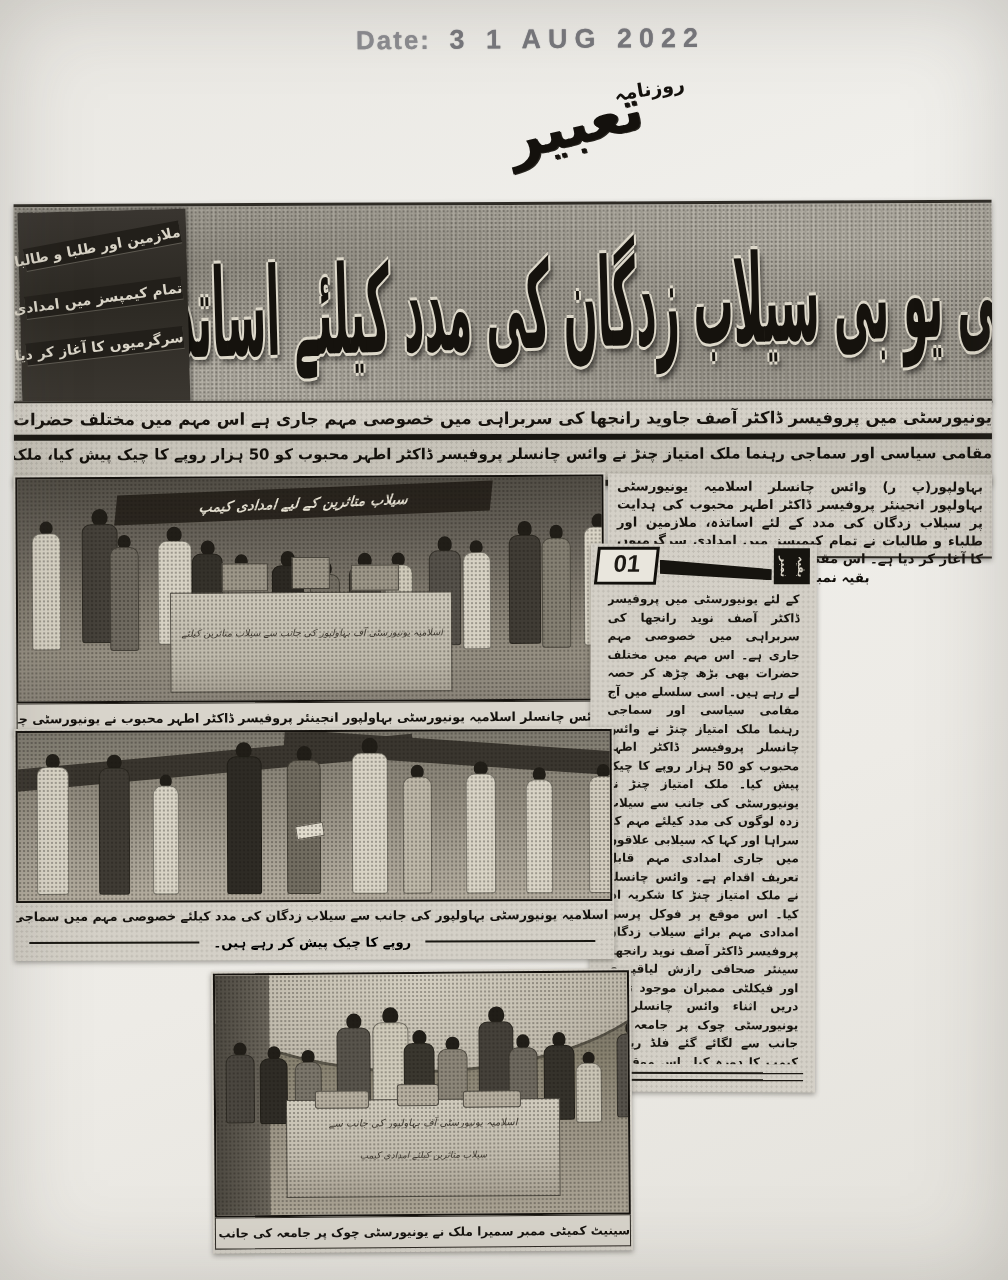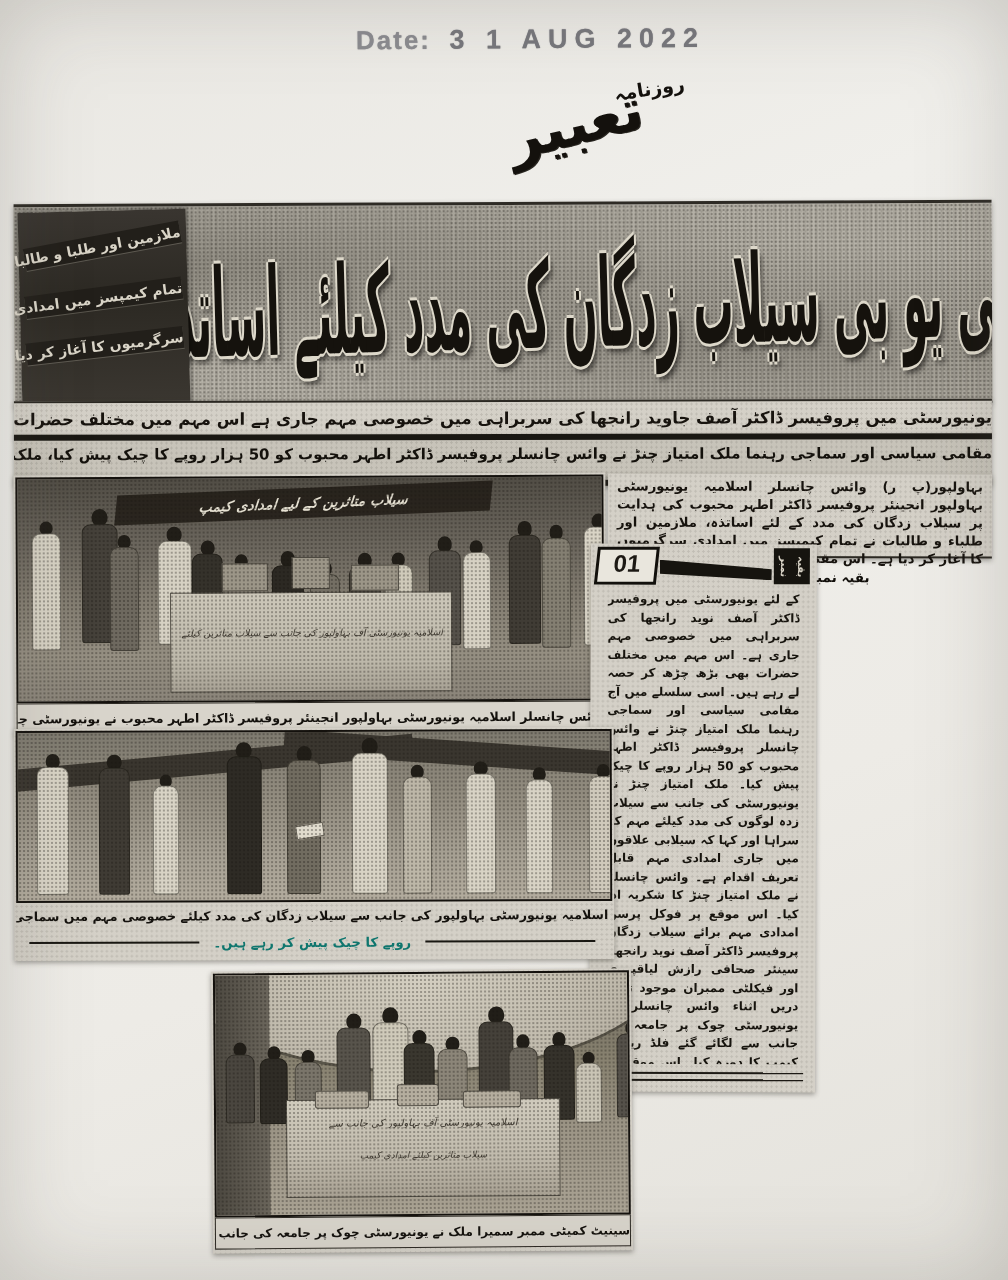--- a/index.html
+++ b/index.html
@@ -127,21 +127,21 @@
   .beam{position:absolute;background:#3a362f;z-index:1;}
   .beam.b1{left:-3%;top:12%;width:70%;height:13%;transform:rotate(-5deg);}
   .beam.b2{left:45%;top:6%;width:62%;height:14%;transform:rotate(4deg);}
   .cheque{position:absolute;left:47%;top:55%;width:26px;height:12px;background:#e0dbcd;
     transform:rotate(-9deg);z-index:5;border:1px solid #6b665b;}
   .cap2a{left:2px;top:174px;width:592px;height:27px;line-height:27px;font-size:12.6px;
     border:none;background:transparent;white-space:nowrap;overflow:hidden;}
   .cap2b{position:absolute;left:2px;top:201px;width:592px;height:26px;z-index:1;
     display:flex;align-items:center;justify-content:center;gap:14px;direction:rtl;}
   .cap2b .rule{flex:0 0 170px;border-top:2.5px solid #191712;height:0;}
-  .cap2b .t{font-size:13.2px;font-weight:800;color:#0f766e;direction:rtl;white-space:nowrap;}
+  .cap2b .t{font-size:13.2px;font-weight:800;color:#000000;direction:rtl;white-space:nowrap;}
 
   
   .p-photo3{left:212px;top:970px;width:420px;height:282px;transform:rotate(-.45deg);}
   .photo3{left:2px;top:2px;width:412px;height:240px;
     background:linear-gradient(180deg,#6e695f 0%,#87816f 35%,#9c9586 65%,#aaa394 100%);}
   .canopy{position:absolute;left:-12%;top:-58%;width:124%;height:98%;z-index:1;
     border-radius:50%;background:radial-gradient(ellipse at 50% 60%,#d4cfc1 0%,#beb8aa 55%,#938d7e 90%);
     box-shadow:0 3px 0 rgba(60,56,48,.6);}
   .tent-wall{position:absolute;left:0;top:0;width:13%;height:100%;z-index:1;
     background:linear-gradient(90deg,#4d4941,#6b665c);}

